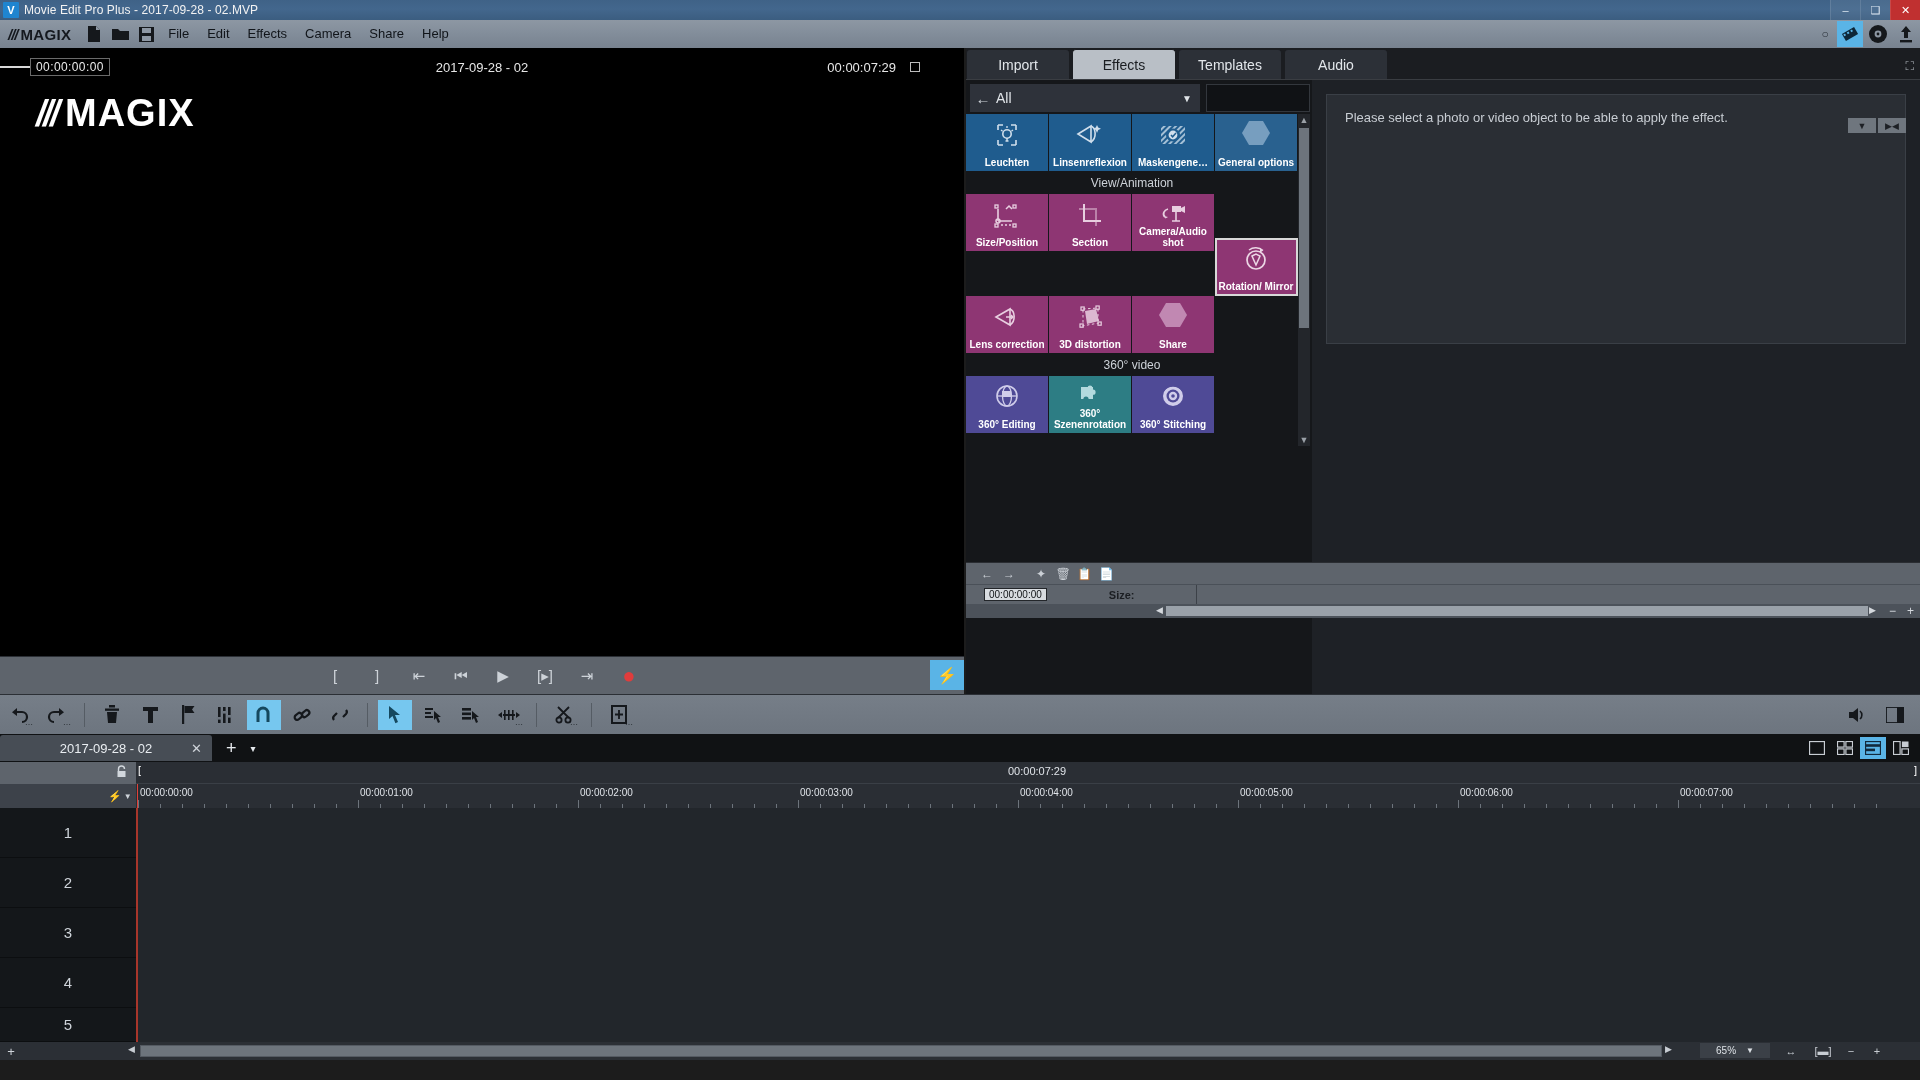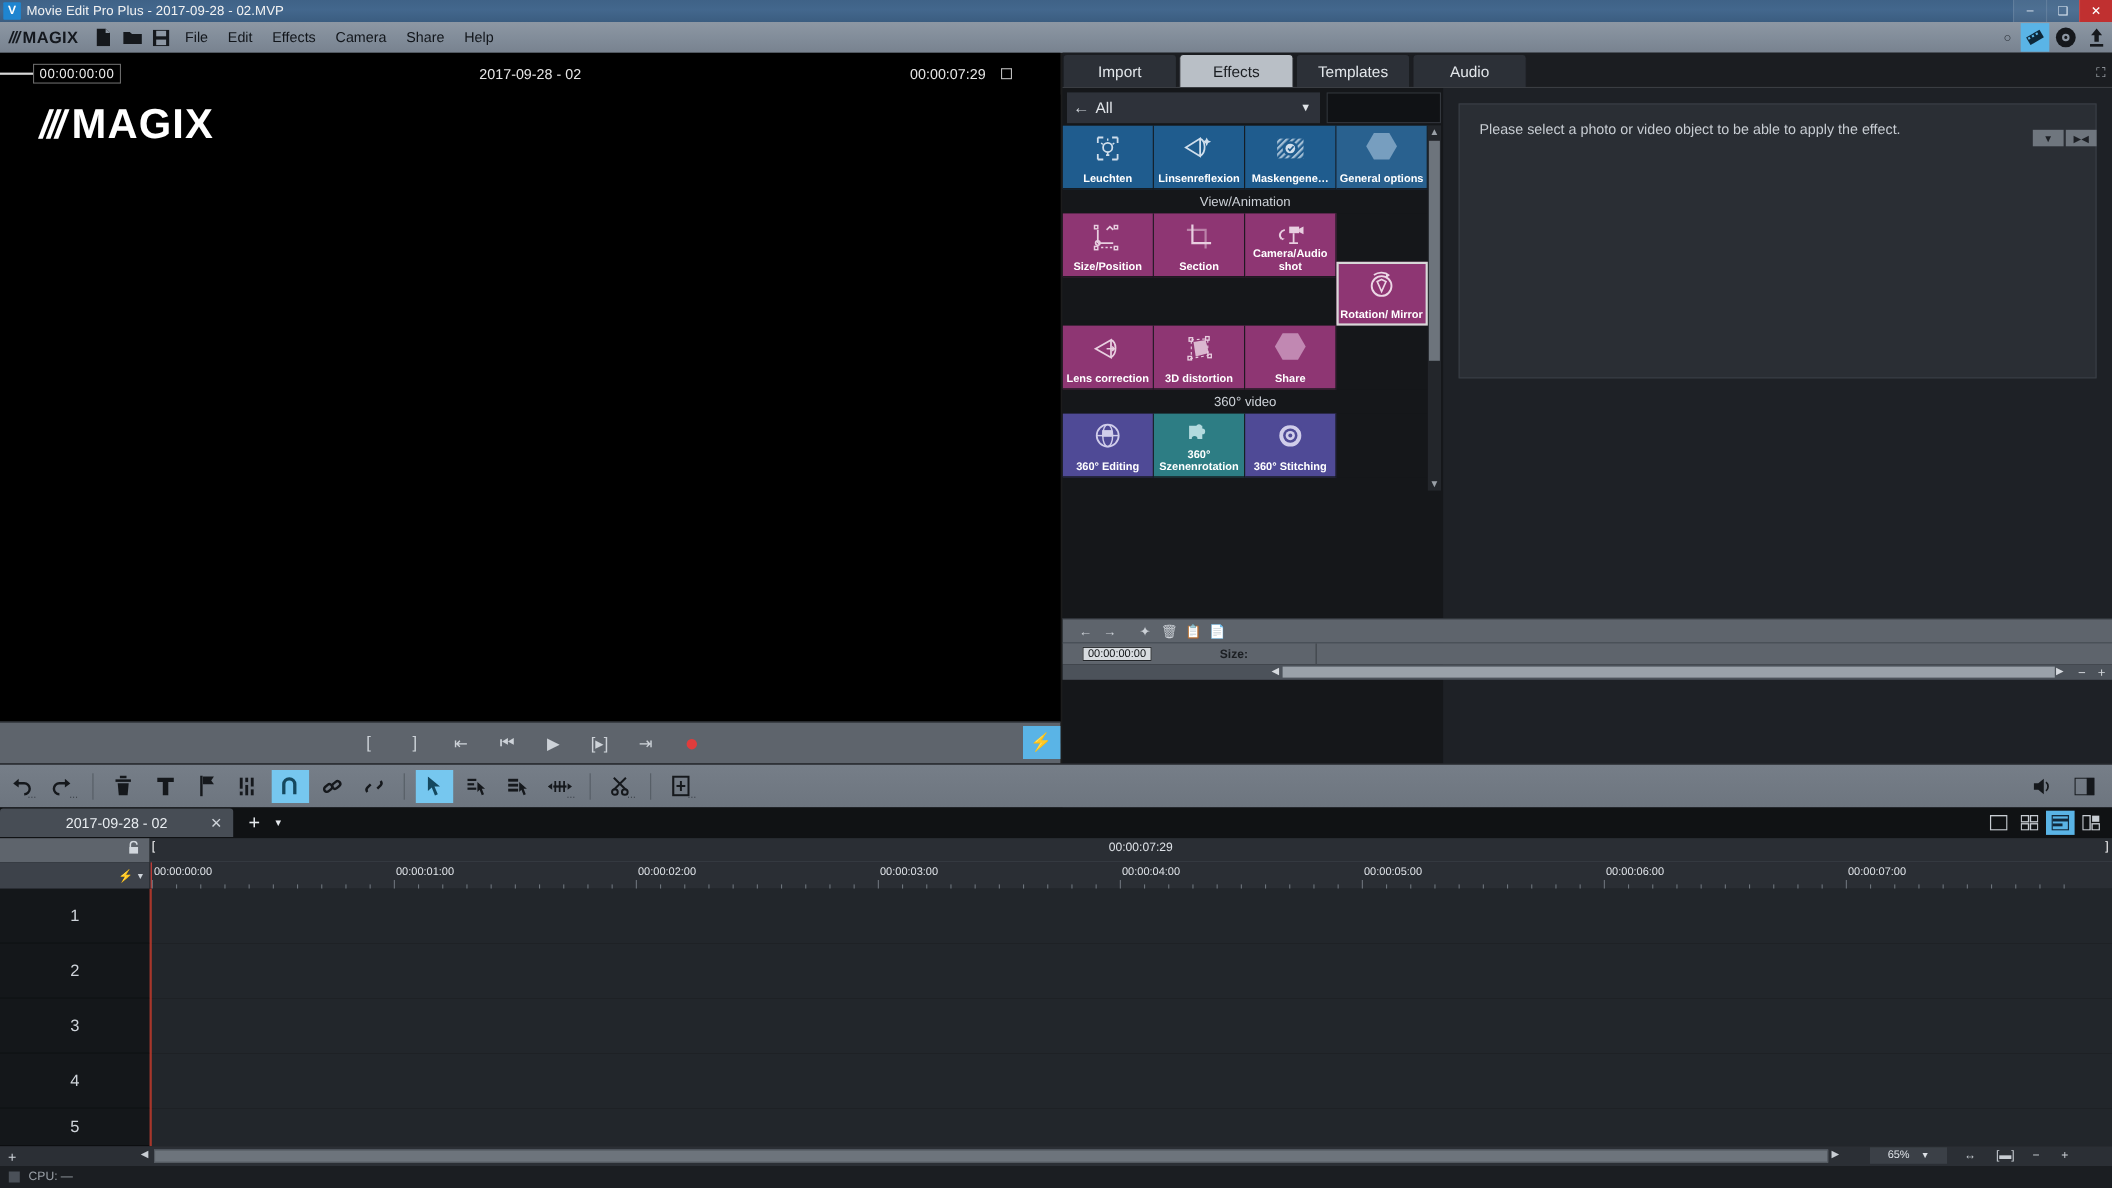--- a/index.html
+++ b/index.html
@@ -985,18 +985,14 @@
     <div class="tb-zoomsel">
       <span>65%</span>
       <span class="cv">▼</span>
     </div>
     <div class="tb-ic" style="right:116px;">↔</div>
     <div class="tb-ic" style="right:84px;">[▬]</div>
     <div class="tb-ic" style="right:56px;">−</div>
     <div class="tb-ic" style="right:30px;">+</div>
   </div>
 
-  <div class="statusbar">
-    <div class="sq"></div>
-    <div>CPU: —</div>
-  </div>
 
 </div>
 
 </body></html>

